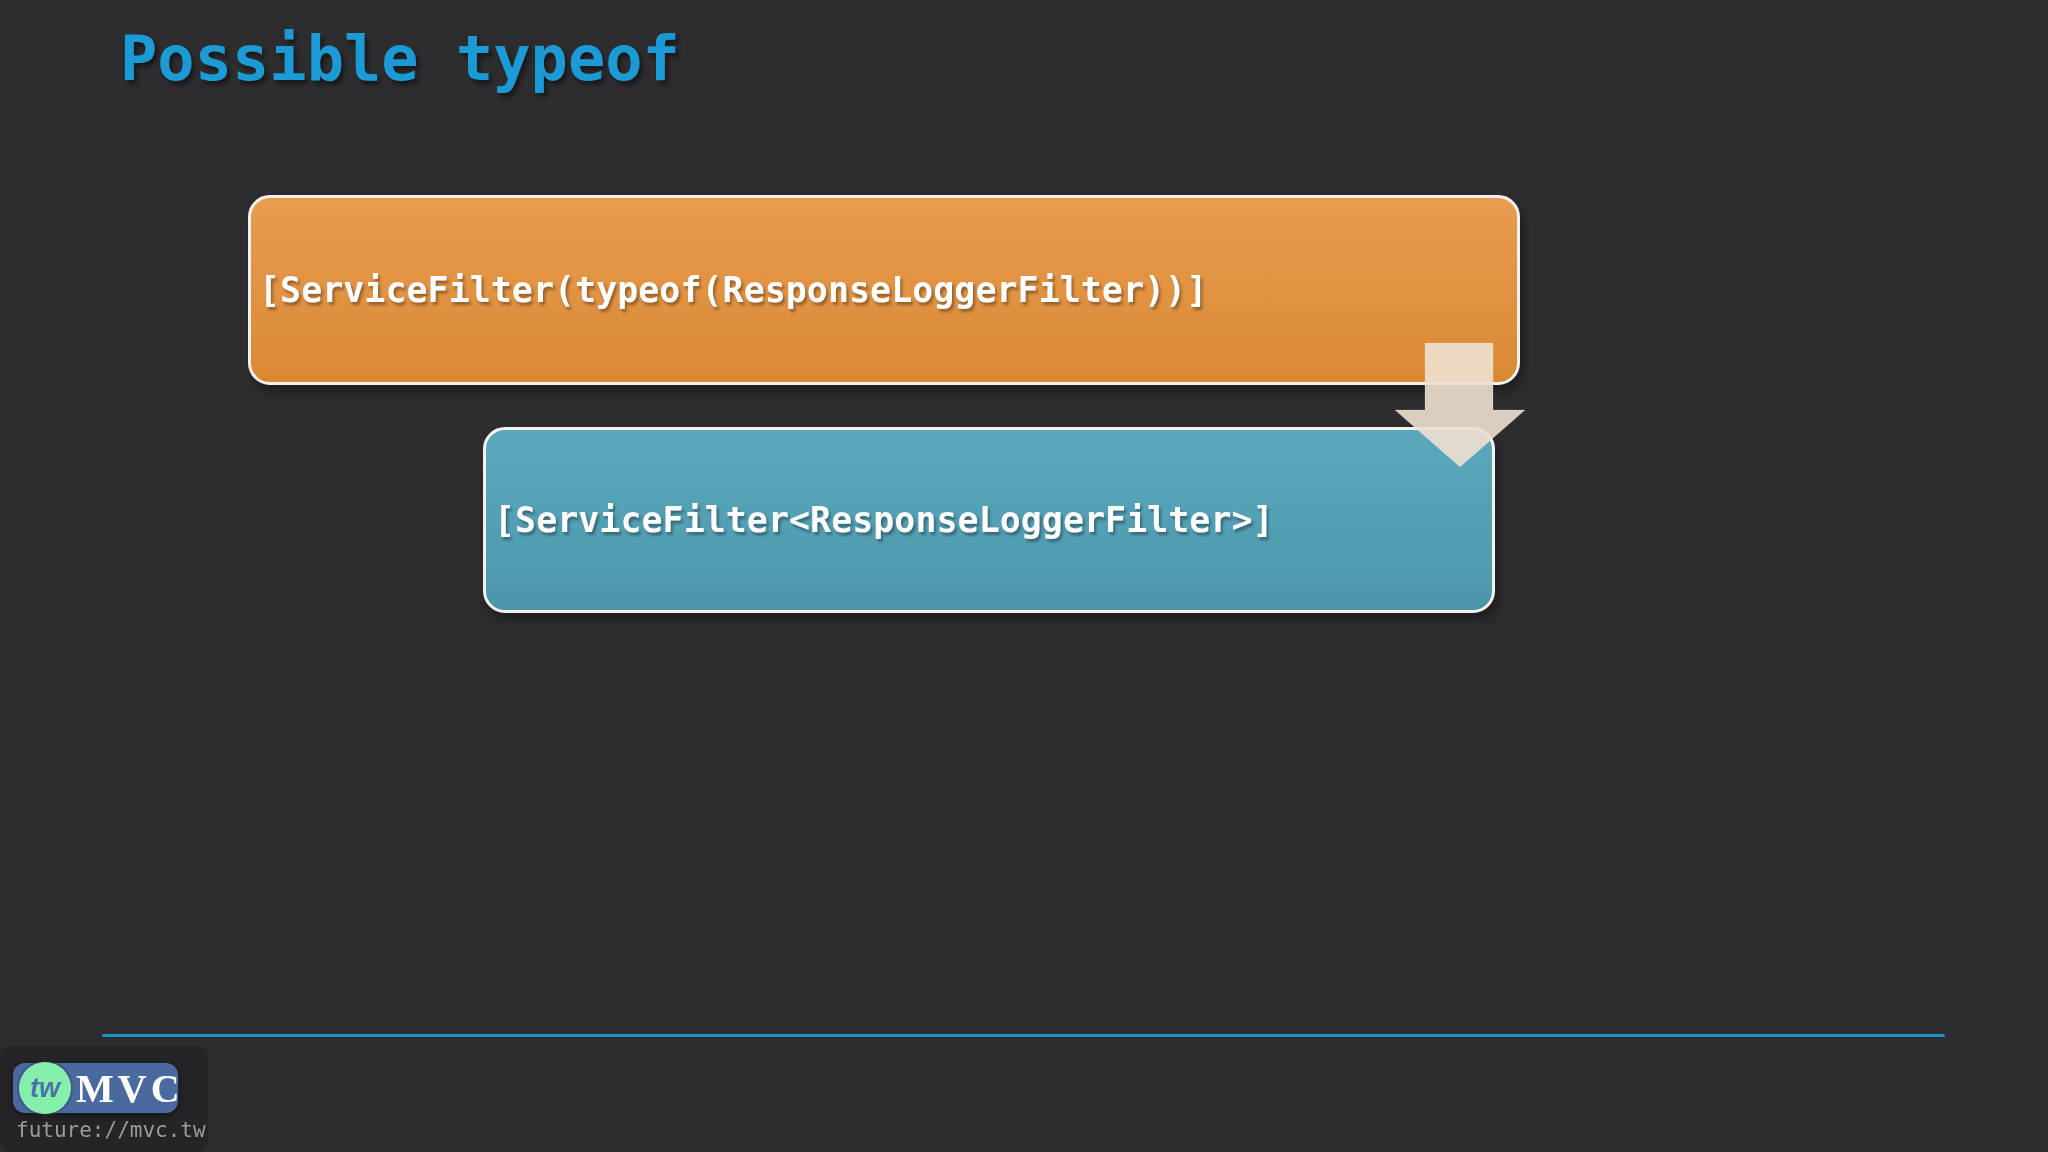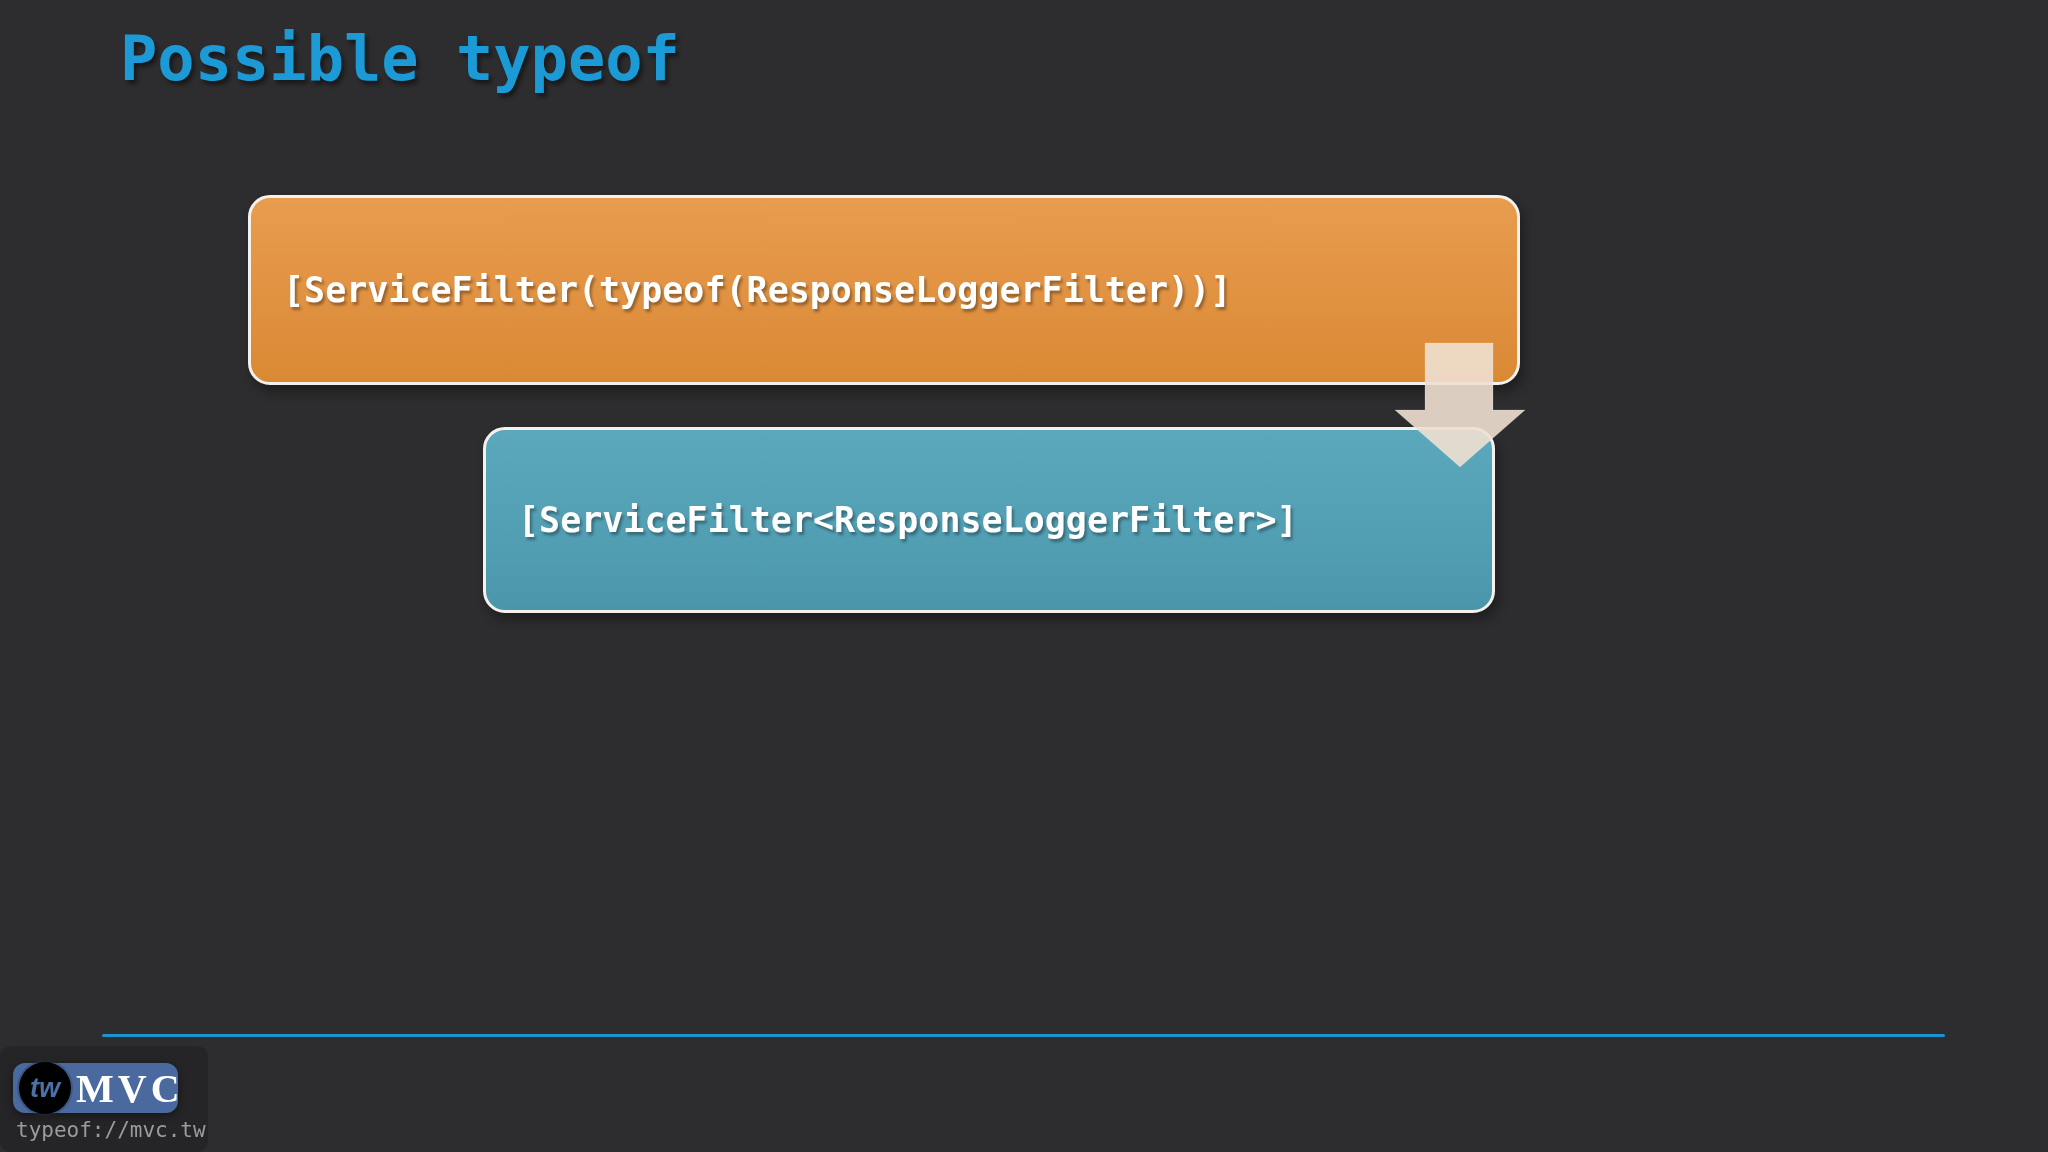--- a/index.html
+++ b/index.html
@@ -35,21 +35,21 @@
     color:var(--title);
     text-shadow:3px 4px 4px rgba(0,0,0,0.45);
     white-space:nowrap;
   }
   .attr-box{
     position:absolute;
     border:3px solid var(--box-border);
     border-radius:22px;
     display:flex;
     align-items:center;
-    padding-left:32px;
+    padding-left:8px;
     box-shadow:4px 7px 12px rgba(0,0,0,0.33);
   }
   .attr-box .code{
     font-family:"DejaVu Sans Mono","Liberation Mono",monospace;
     font-weight:bold;
     font-size:35px;
     color:var(--code-text);
     text-shadow:2px 3px 3px rgba(0,0,0,0.35);
     white-space:nowrap;
   }
@@ -85,21 +85,21 @@
     left:13px; top:1063px;
     width:165px; height:50px;
     background:var(--logo-badge);
     border-radius:12px;
     box-shadow:0 3px 9px rgba(0,0,0,0.4);
   }
   .logo-circle{
     position:absolute;
     left:19px; top:1062px;
     width:52px; height:52px;
-    background:#000000;
+    background:#86efac;
     border-radius:50%;
     display:flex;
     align-items:center;
     justify-content:center;
     font-weight:bold;
     font-style:italic;
     font-size:27px;
     color:var(--logo-text);
     box-shadow:0 0 0 2px rgba(40,55,90,0.35);
   }
@@ -148,13 +148,13 @@
 <div class="logo-badge"></div>
 
 <div class="logo-circle">
   <span>tw</span>
 </div>
 
 <div class="logo-brand">
   <span>MVC</span>
 </div>
 
-<div class="site-url">typeof://mvc.tw</div>
+<div class="site-url">future://mvc.tw</div>
 
 </body></html>

